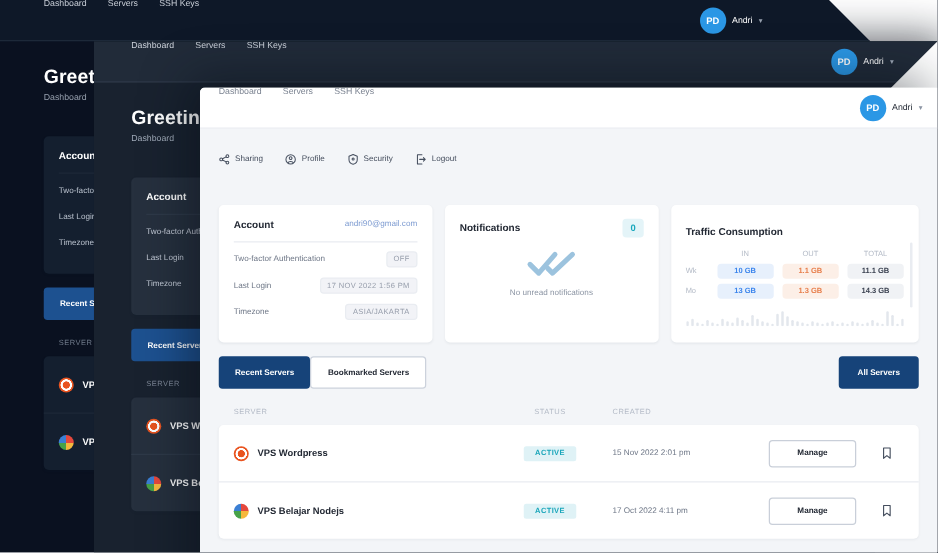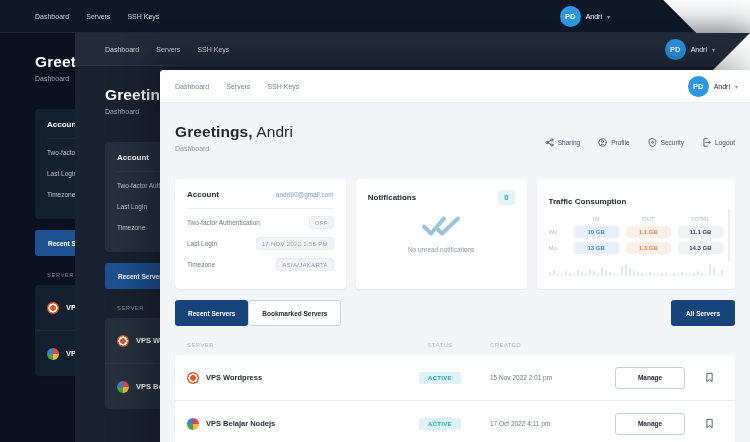--- a/index.html
+++ b/index.html
@@ -25,21 +25,21 @@
       --navlink:#c9cfd8;--qa:#cfd6df;--spark:#223044;}
   .l2{--page:#19222f;--nav:#212b39;--card:#26303e;--ink:#ffffff;--mut:#a0aab8;--mut2:#7e8898;
       --lab:#c3cad6;--line:#2e3948;--chipbg:#2d3847;--chiptx:#b3bcc9;--tabact:#1d5190;
       --navlink:#ccd2da;--qa:#cfd6df;--spark:#344156;}
   .l3{--page:#f3f5f8;--nav:#ffffff;--card:#ffffff;--ink:#232934;--mut:#8b94a3;--mut2:#b3bac6;
       --lab:#6d7686;--line:#e9ecf1;--chipbg:#f2f3f7;--chiptx:#959caa;--tabact:#164379;
       --navlink:#7a8290;--qa:#454e5e;--spark:#e3e7ed;}
 
   .dash{width:100%;height:442px;background:var(--page);box-sizing:border-box;}
 
-  .nav{height:33px;background:var(--nav);display:flex;align-items:center;
+  .nav{height:33px;background:var(--nav);display:flex;
        justify-content:space-between;padding:0 12px 0 15px;box-sizing:border-box;
        border-bottom:1px solid var(--line);}
   .l1 .nav{padding:0 90px 0 35px;}
   .l2 .nav{padding:0 50px 0 30px;}
   .nav-links{display:flex;gap:17px;}
   .nav-links a{font-size:7px;color:var(--navlink);text-decoration:none;cursor:pointer;}
   .nav-user{display:flex;align-items:center;gap:5px;cursor:pointer;}
   .avatar{width:21px;height:21px;border-radius:50%;background:#2b97e5;color:#fff;
           font-size:7.5px;font-weight:bold;display:flex;align-items:center;justify-content:center;}
   .uname{font-size:7px;color:var(--ink);}
@@ -558,24 +558,20 @@
       </div>
       <div class="nav-user">
         <span class="avatar">PD</span>
         <span class="uname">Andri</span>
         <span class="caret">▾</span>
       </div>
     </div>
 
     <div class="pagebody">
       <div class="hero">
-        <div>
-          <div class="h-title"><b>Greetings,</b> <span>Andri</span></div>
-          <div class="h-sub">Dashboard</div>
-        </div>
         <div class="quick">
           <span class="qa">
             <svg viewBox="0 0 12 12">
                   <circle cx="2.6" cy="6" r="1.5"></circle>
                   <circle cx="9.2" cy="2.6" r="1.5"></circle>
                   <circle cx="9.2" cy="9.4" r="1.5"></circle>
                   <path d="M4 5.3 7.9 3.3 M4 6.7 7.9 8.7"></path>
                 </svg>
             <span>Sharing</span>
           </span>

